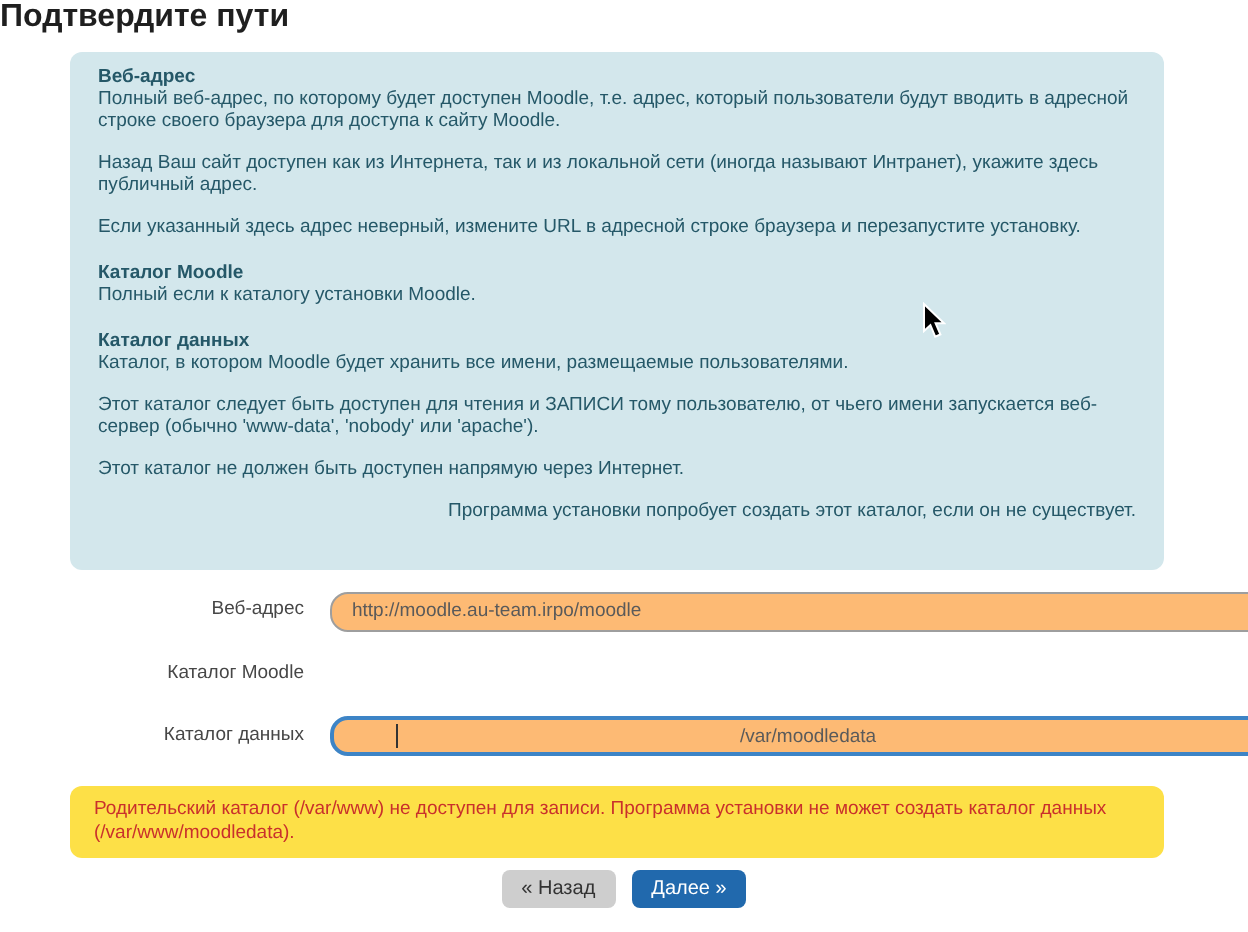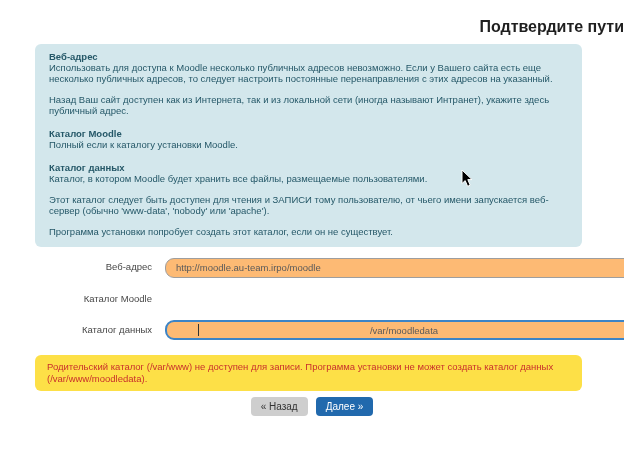--- a/index.html
+++ b/index.html
@@ -6,42 +6,42 @@
   html, body {
     margin: 0; padding: 0;
     width: 624px; height: 466px;
     background: #ffffff;
     font-family: "Liberation Sans", sans-serif;
     overflow: hidden;
   }
   .page { position: relative; width: 624px; height: 466px; }
 
   .page-title {
-    margin: 18px 0 9px 0;
-    text-align: right;
+    margin: 0 0 9px 0;
+    text-align: left;
     font-size: 16px;
     font-weight: bold;
     color: #1f1f1f;
     line-height: 17px;
   }
 
   .content { margin-left: 35px; width: 547px; }
 
   .info-box {
     background: #d3e7ec;
     border-radius: 6px;
     padding: 7px 14px 8px 14px;
     color: #255868;
     font-size: 9.5px;
     line-height: 11px;
   }
   .info-h { font-weight: bold; margin: 0; }
   .info-h.sect { margin-top: 12px; }
   .info-p { margin: 0 0 10px 0; }
-  .info-p.last { margin-bottom: 2px; }
+  .info-p.last { margin-bottom: 16px; text-align: right; }
 
   .form-area { margin-top: 10px; }
   .form-row { display: flex; align-items: center; margin-bottom: 11px; }
   .form-label {
     width: 117px;
     text-align: right;
     font-size: 9.5px;
     color: #474747;
     line-height: 20px;
     flex: none;
@@ -105,27 +105,29 @@
 <body>
 
 <div class="page">
 
   <h1 class="page-title">Подтвердите пути</h1>
 
   <div class="content">
 
     <div class="info-box">
       <p class="info-h">Веб-адрес</p>
-      <p class="info-p">Использовать для доступа к Moodle несколько публичных адресов невозможно. Если у Вашего сайта есть еще несколько публичных адресов, то следует настроить постоянные перенаправления с этих адресов на указанный.</p>
+      <p class="info-p">Полный веб-адрес, по которому будет доступен Moodle, т.е. адрес, который пользователи будут вводить в адресной строке своего браузера для доступа к сайту Moodle.</p>
       <p class="info-p">Назад Ваш сайт доступен как из Интернета, так и из локальной сети (иногда называют Интранет), укажите здесь публичный адрес.</p>
+      <p class="info-p">Если указанный здесь адрес неверный, измените URL в адресной строке браузера и перезапустите установку.</p>
       <p class="info-h sect">Каталог Moodle</p>
       <p class="info-p">Полный если к каталогу установки Moodle.</p>
       <p class="info-h sect">Каталог данных</p>
-      <p class="info-p">Каталог, в котором Moodle будет хранить все файлы, размещаемые пользователями.</p>
+      <p class="info-p">Каталог, в котором Moodle будет хранить все имени, размещаемые пользователями.</p>
       <p class="info-p">Этот каталог следует быть доступен для чтения и ЗАПИСИ тому пользователю, от чьего имени запускается веб-сервер (обычно 'www-data', 'nobody' или 'apache').</p>
+      <p class="info-p">Этот каталог не должен быть доступен напрямую через Интернет.</p>
       <p class="info-p last">Программа установки попробует создать этот каталог, если он не существует.</p>
     </div>
 
     <div class="form-area">
 
       <div class="form-row">
         <div class="form-label">Веб-адрес</div>
         <div class="input-wrap">
           <input class="text-input" type="text" value="http://moodle.au-team.irpo/moodle" style="">
         </div>

